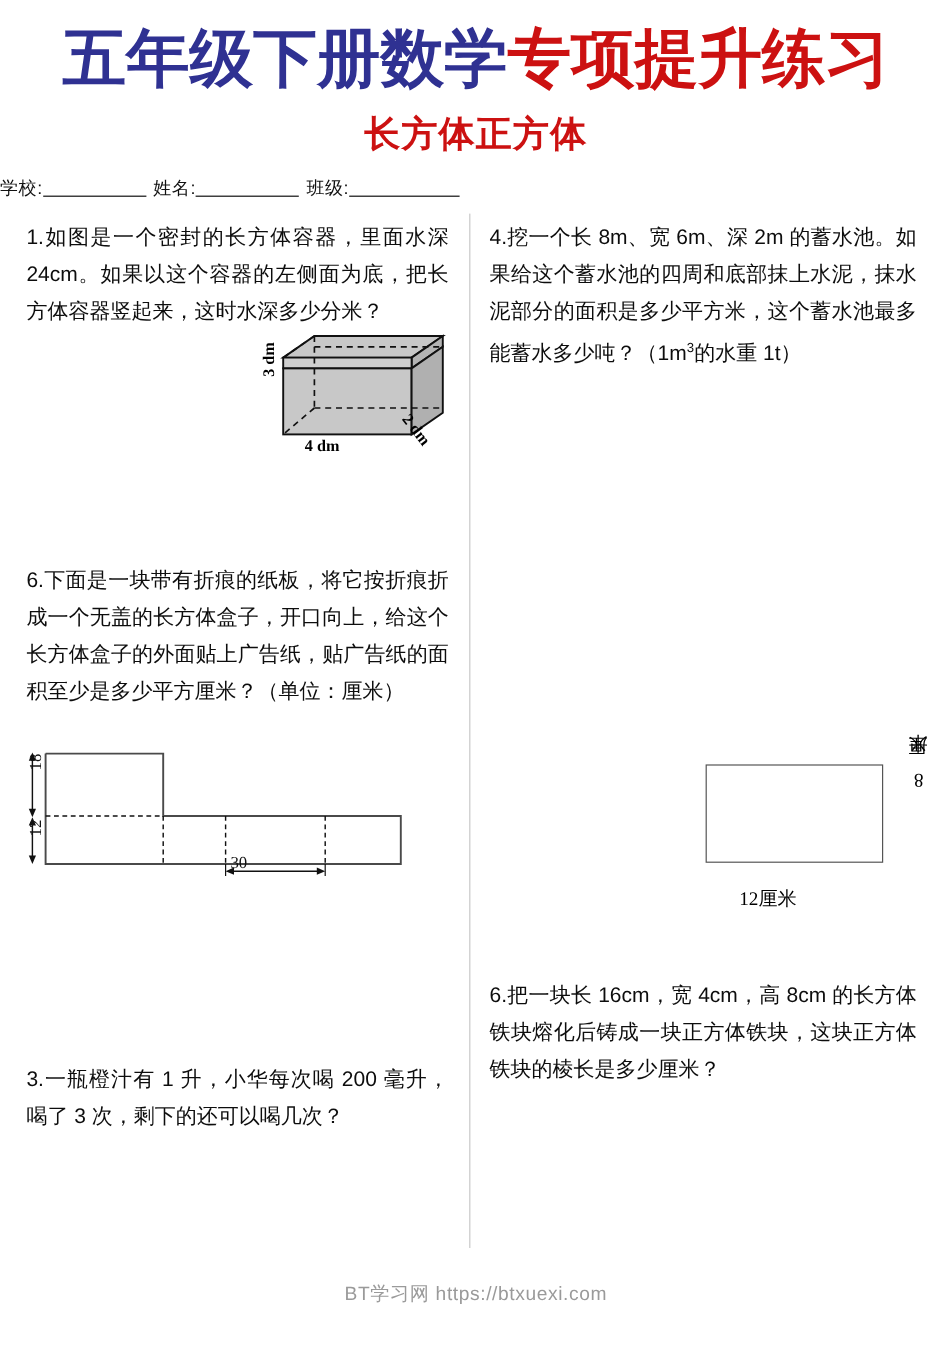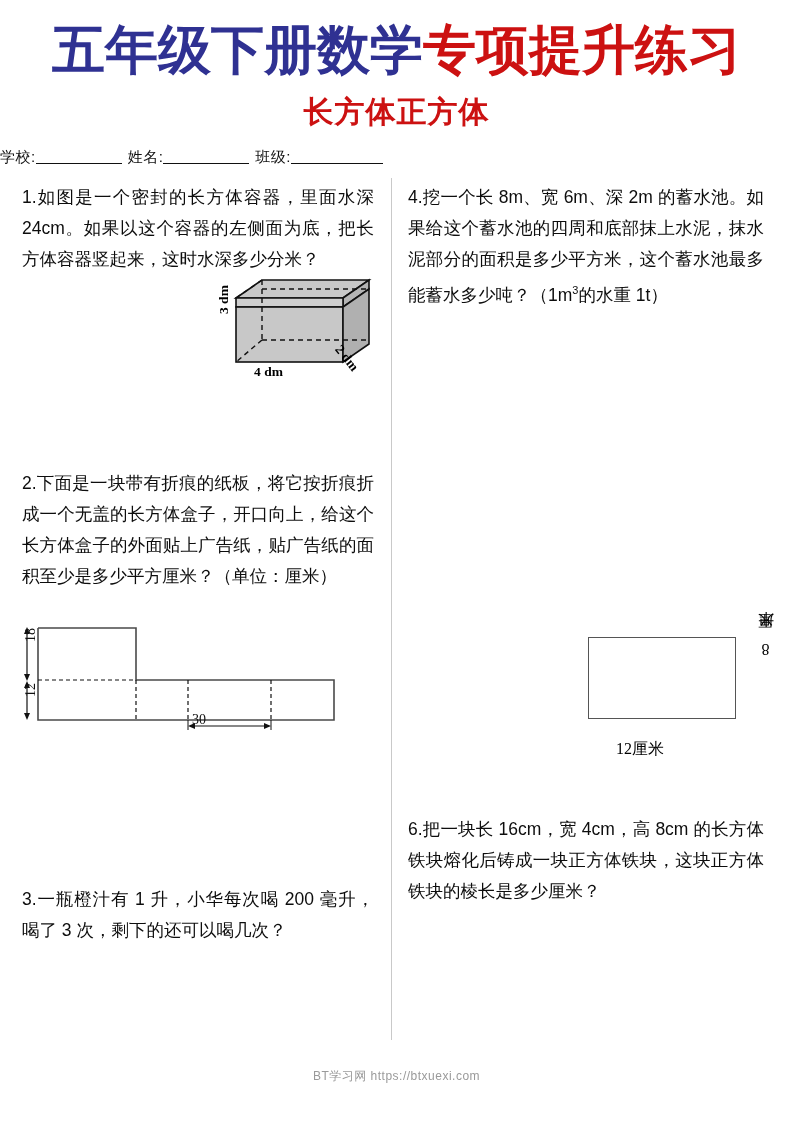--- a/index.html
+++ b/index.html
@@ -213,21 +213,21 @@
     transform: rotate(180deg);
   }
 
   
   .footer {
     position: absolute;
     left: 0;
     top: 1068px;
     width: 793px;
     text-align: center;
-    font-size: 12px;
+    font-size: 16px;
     color: #9a9a9a;
     letter-spacing: 0.5px;
   }
 </style>
 </head>
 <body>
 
 <div class="page">
 
   <div class="title-main">
@@ -261,21 +261,21 @@
       <line x1="48" y1="4" x2="48" y2="64" stroke="#111" stroke-width="1.4" stroke-dasharray="5,4"></line>
       <line x1="48" y1="64" x2="22" y2="86" stroke="#111" stroke-width="1.4" stroke-dasharray="5,4"></line>
       <line x1="48" y1="64" x2="155" y2="64" stroke="#111" stroke-width="1.4" stroke-dasharray="5,4"></line>
       <line x1="48" y1="13" x2="155" y2="13" stroke="#111" stroke-width="1.4" stroke-dasharray="5,4"></line>
     </svg>
     <div class="lbl-3dm">3 dm</div>
     <div class="lbl-4dm">4 dm</div>
     <div class="lbl-2dm">2 dm</div>
   </div>
 
-  <div class="q" id="q2">2.下面是一块带有折痕的纸板，将它按折痕折成一个无盖的长方体盒子，开口向上，给这个长方体盒子的外面贴上广告纸，贴广告纸的面积至少是多少平方厘米？（单位：厘米）</div>
+  <div class="q" id="q2">6.下面是一块带有折痕的纸板，将它按折痕折成一个无盖的长方体盒子，开口向上，给这个长方体盒子的外面贴上广告纸，贴广告纸的面积至少是多少平方厘米？（单位：厘米）</div>
 
   <div class="fig-net">
     <svg width="340" height="112" viewBox="0 0 340 112">
 
       <polyline points="22,6 120,6 120,58 318,58 318,98 22,98 22,6" fill="none" stroke="#4a4a4a" stroke-width="1.6"></polyline>
 
       <line x1="22" y1="58" x2="120" y2="58" stroke="#111" stroke-width="1.2" stroke-dasharray="4,3"></line>
 
       <line x1="120" y1="58" x2="120" y2="98" stroke="#111" stroke-width="1.2" stroke-dasharray="4,3"></line>
       <line x1="172" y1="58" x2="172" y2="98" stroke="#111" stroke-width="1.2" stroke-dasharray="4,3"></line>

